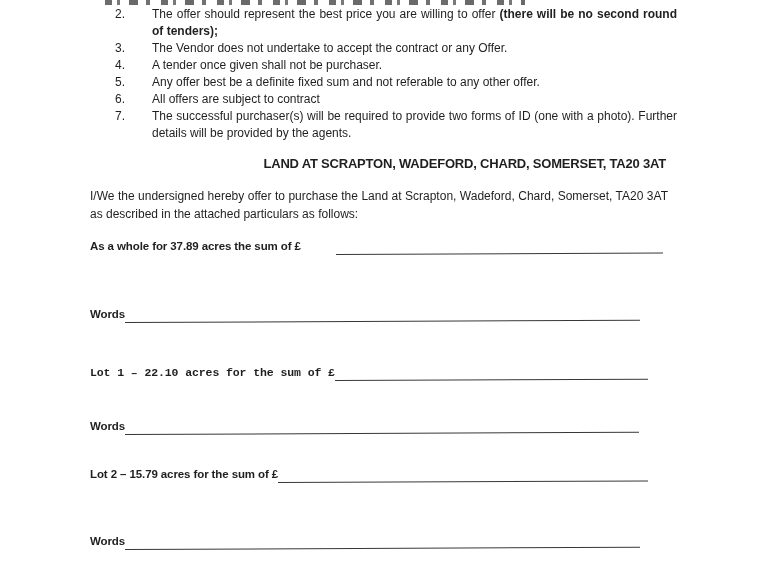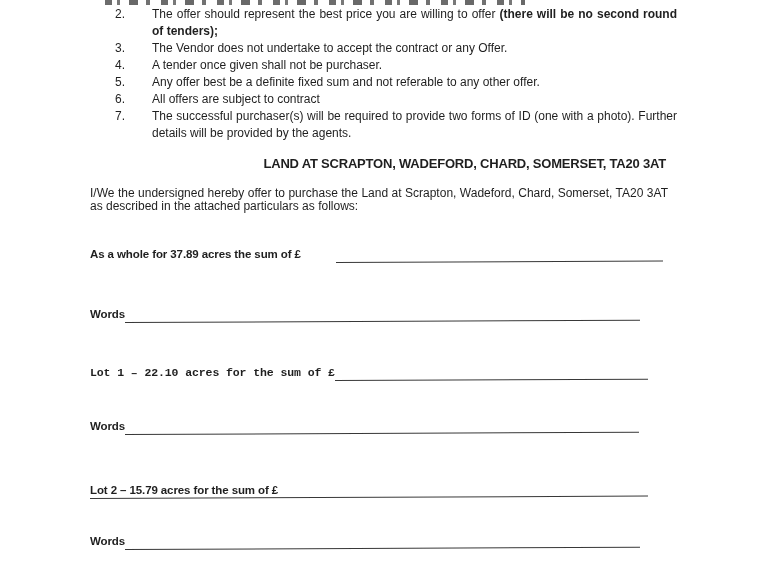--- a/index.html
+++ b/index.html
@@ -21,36 +21,36 @@
   .li{display:flex;font-size:12px;line-height:17px;}
   .num{width:25px;flex:none;}
   .txt{flex:1;text-align:justify;margin-left:12px;}
   .txt b{font-weight:bold;}
   .heading{
     position:absolute;top:156px;left:90px;width:576px;text-align:right;
     font-weight:bold;font-size:13px;letter-spacing:-0.2px;white-space:nowrap;
   }
   .intro{
     position:absolute;top:187px;left:90px;width:578px;
-    font-size:12px;line-height:13px;text-align:justify;
+    font-size:12px;line-height:18px;text-align:justify;
   }
   .frow{
     position:absolute;left:90px;display:flex;height:16px;
     font-size:11.5px;font-weight:bold;letter-spacing:-0.1px;
   }
   .flabel{white-space:nowrap;}
   .fline{
     flex:1;border-bottom:1.5px solid #383838;margin-bottom:1px;
     transform:rotate(-0.25deg);transform-origin:left bottom;
   }
-  .r0{top:248px;width:573px;gap:35px;}
+  .r0{top:240px;width:573px;gap:35px;}
   .r1{top:308px;width:550px;}
   .r2{top:366px;width:558px;font-family:Liberation Mono, monospace;}
   .r3{top:420px;width:549px;}
-  .r4{top:484px;width:558px;flex-direction:column;}
+  .r4{top:468px;width:558px;}
   .r5{top:535px;width:550px;}
 </style>
 </head>
 <body>
 
 <div class="page">
 
   <div class="top-remnant"></div>
 
   <div class="list">

